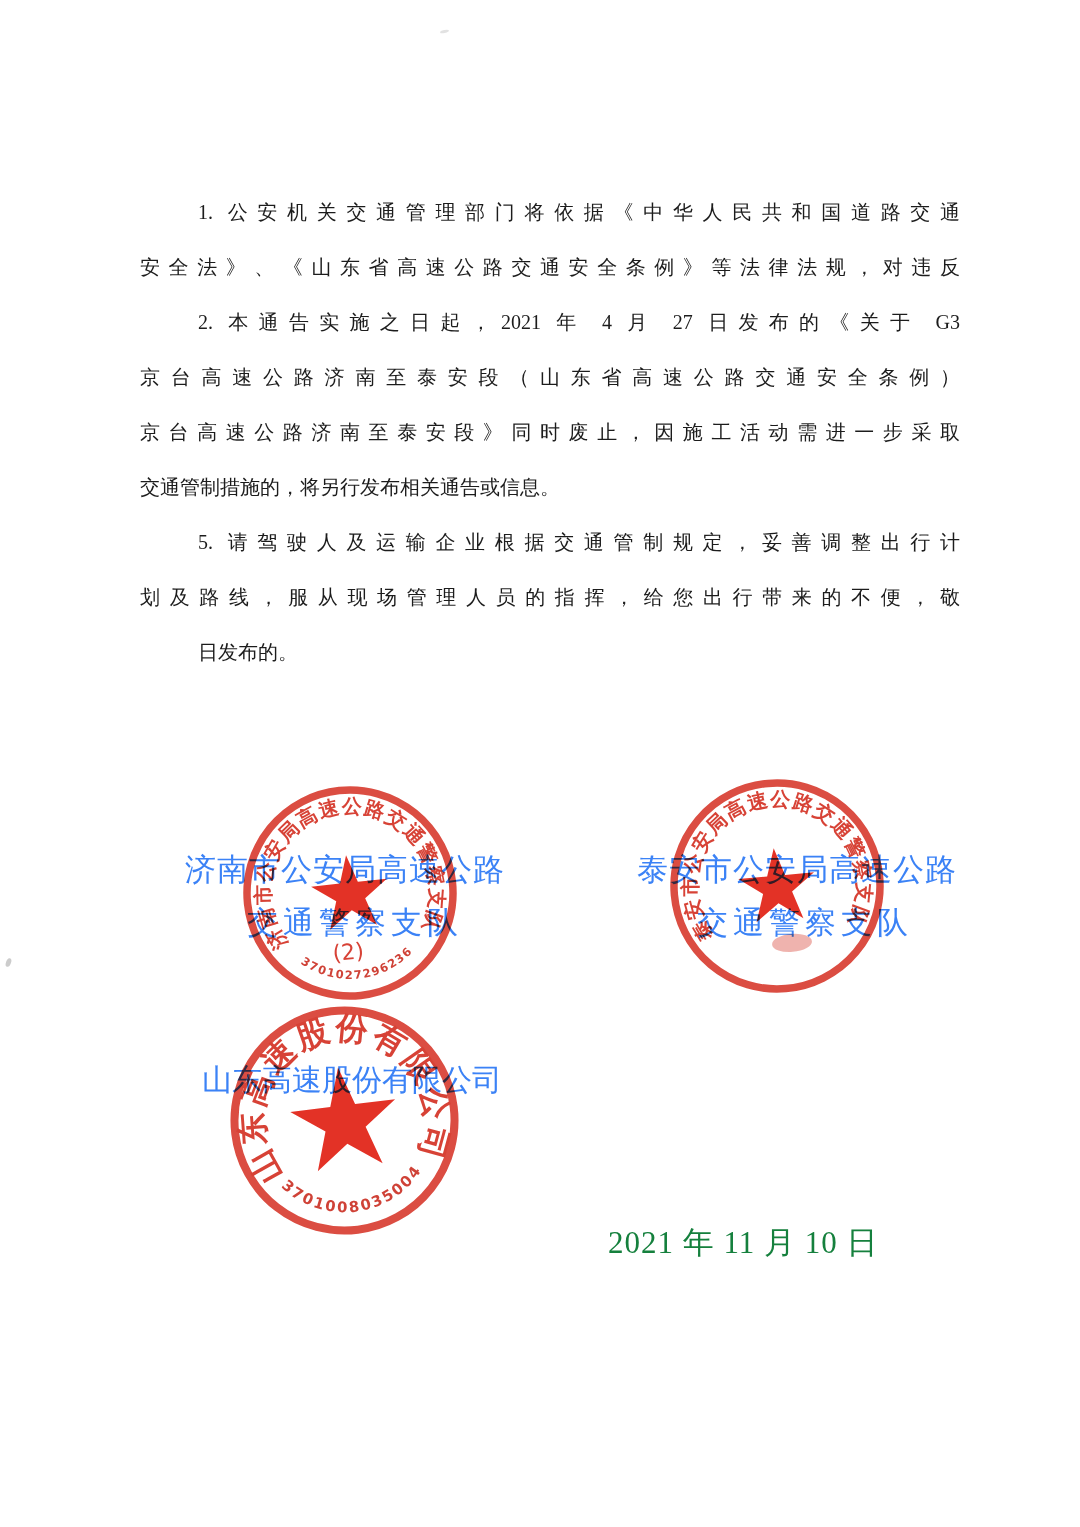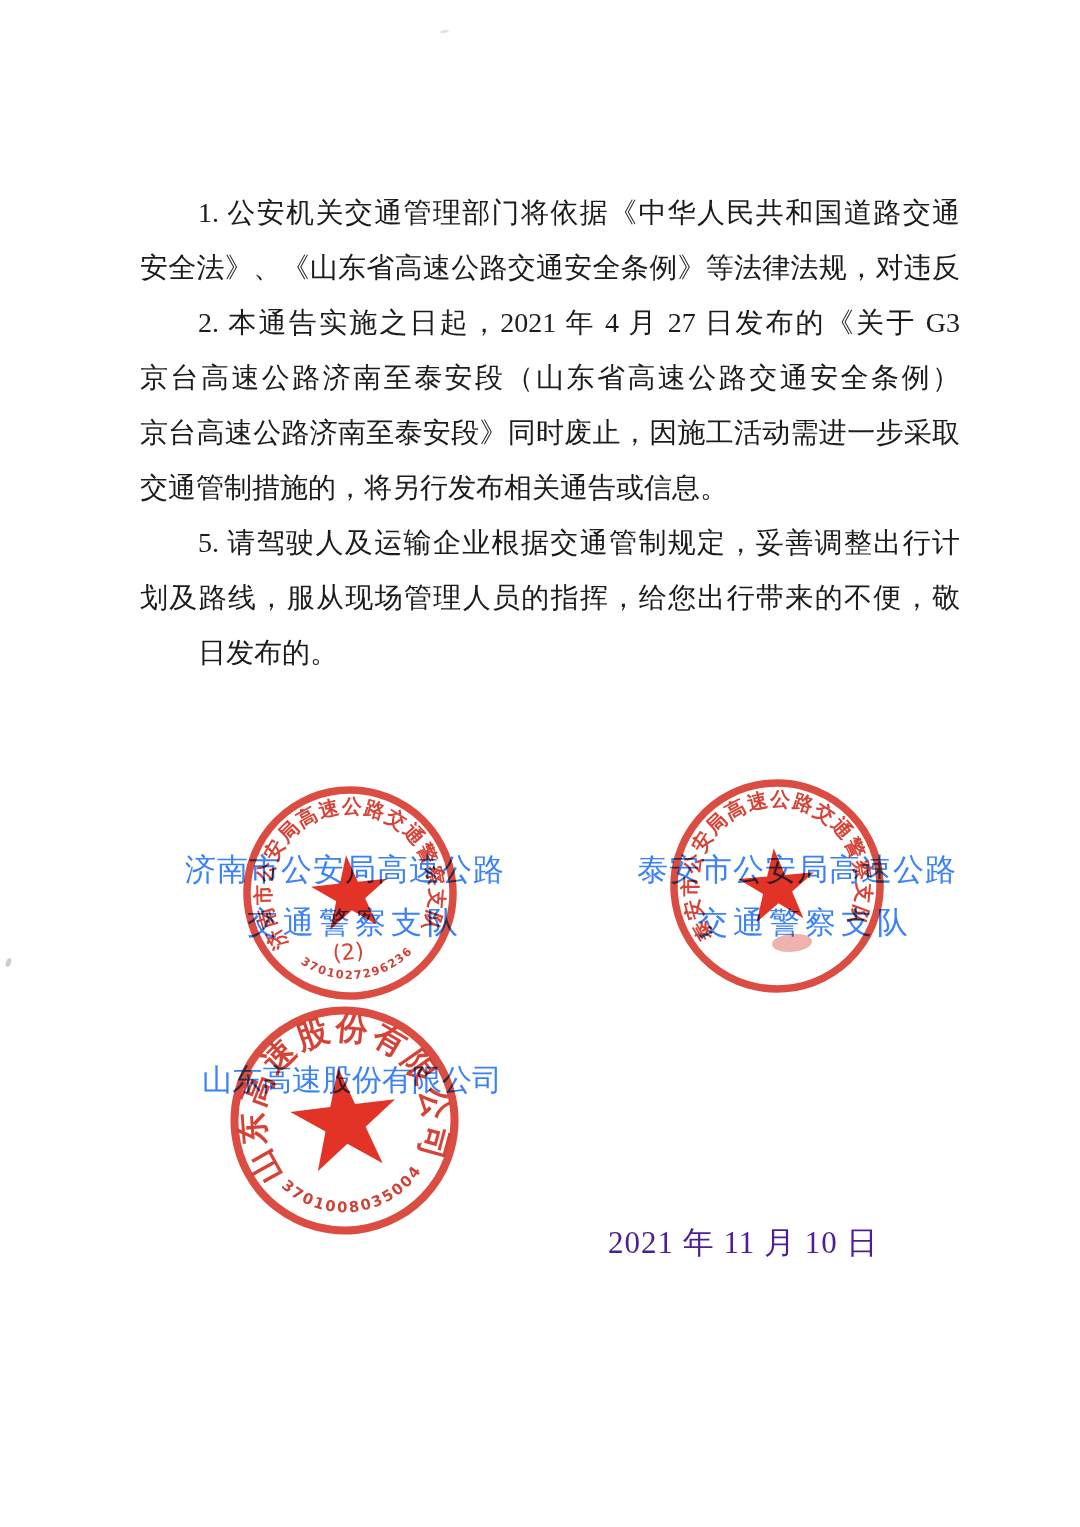--- a/index.html
+++ b/index.html
@@ -9,38 +9,38 @@
     background:#ffffff;
     overflow:hidden;
     font-family:"Liberation Serif","DejaVu Serif",serif;
     color:#1c1c1c;
   }
   
   .body-text{
     position:absolute;left:140px;top:185px;width:820px;
   }
   .body-line{
-    font-size:28px;line-height:55px;height:55px;
+    font-size:20px;line-height:55px;height:55px;
     letter-spacing:0;
     text-align:left;
   }
   .body-line.fill{
     text-align:justify;
     text-align-last:justify;
   }
   .body-line.indent{padding-left:58px;}
   
   .sig-line{
     position:absolute;white-space:nowrap;
     font-size:31px;letter-spacing:1px;color:#3b82f6;
   }
   .sig-sub{letter-spacing:5px;}
   .date-line{
     position:absolute;left:608px;top:1222px;white-space:nowrap;
-    font-size:31px;letter-spacing:1px;color:#4c1d95;
+    font-size:31px;letter-spacing:1px;color:#15803d;
   }
   
   .seal{
     position:absolute;
     mix-blend-mode:multiply;
     opacity:0.88;
   }
   .seal-ring{fill:none;stroke:#d63427;stroke-width:7.5;}
   .seal-ring-text{fill:#d2281a;font-family:"Liberation Serif","DejaVu Serif",serif;font-weight:bold;}
   .seal-star{fill:#e01508;}

